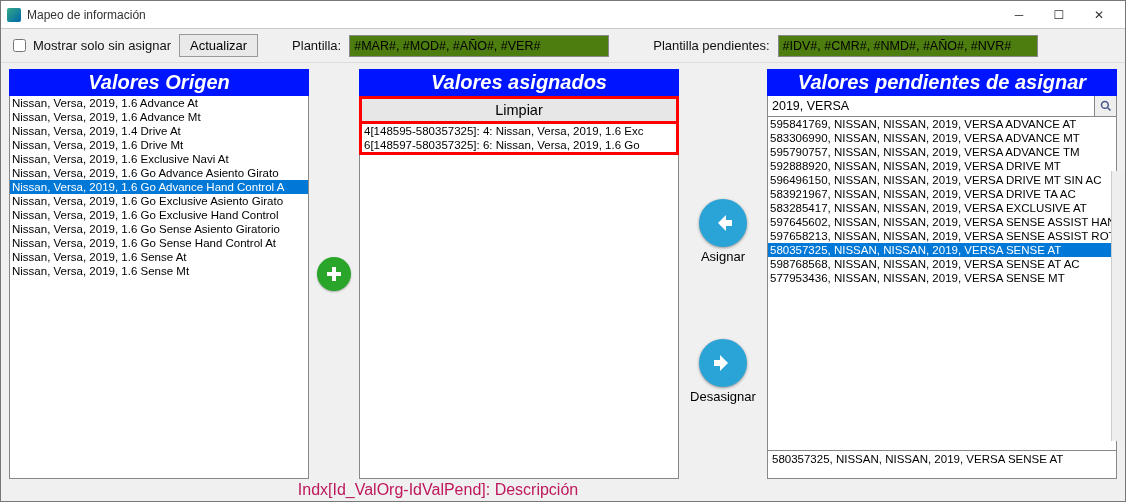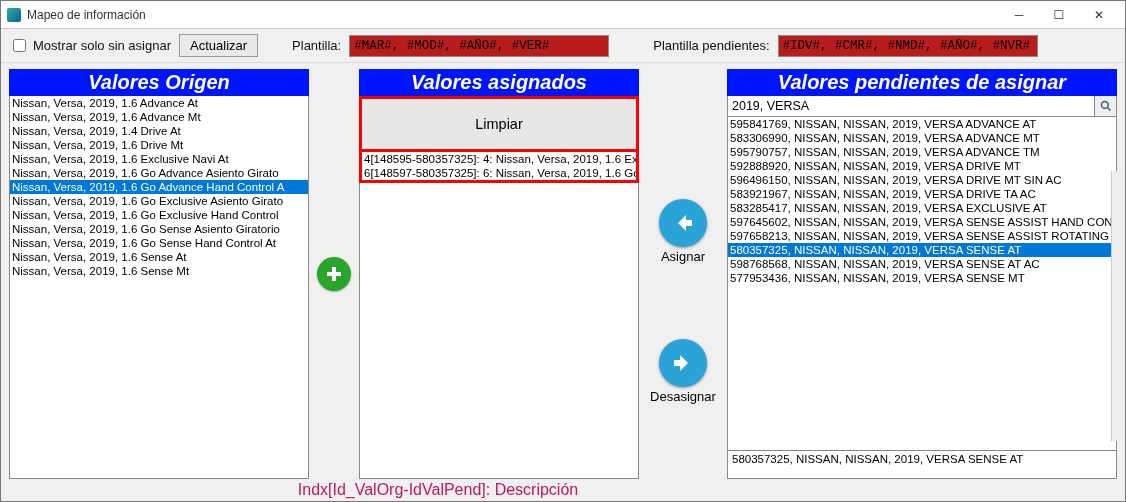--- a/index.html
+++ b/index.html
@@ -9,37 +9,37 @@
   .title-left { display: flex; align-items: center; gap: 6px; }
   .app-icon { width: 14px; height: 14px; background: linear-gradient(135deg,#3a8,#06a); border-radius: 2px; }
   .titlebar .txt { font-size: 12px; color: #333; }
   .win-controls { display: flex; gap: 0; }
   .win-btn { width: 40px; height: 24px; display: flex; align-items: center; justify-content: center; font-size: 12px; color: #333; cursor: pointer; }
   .toolbar { height: 34px; display: flex; align-items: center; padding: 4px 8px; gap: 8px; background: #f0f0f0; border-bottom: 1px solid #ddd; }
   .chk { display: flex; align-items: center; gap: 4px; font-size: 13px; color: #111; }
   .chk input { width: 13px; height: 13px; }
   .btn { background: #e9e9e9; border: 1px solid #999; padding: 3px 10px; font-size: 13px; cursor: pointer; }
   .lbl { font-size: 13px; color: #111; }
-  .txtin { flex: 1; background: #b91c1c; border: 1px solid #888; padding: 2px 4px; font-size: 12.5px; height: 22px; font-family: Liberation Mono, monospace; }
+  .txtin { flex: 1; background: #4d7c0f; border: 1px solid #888; padding: 2px 4px; font-size: 12.5px; height: 22px; }
   .content { flex: 1; display: flex; gap: 4px; padding: 6px 8px 0 8px; background: #f0f0f0; overflow: hidden; }
   .col { display: flex; flex-direction: column; }
   .panel-header { background: #0015ff; color: #fff; font-weight: bold; font-size: 20px; text-align: center; padding: 2px 8px; font-style: italic; }
   .search-row { display: flex; border: 1px solid #888; border-top: none; }
   .search-row input { flex: 1; border: none; padding: 2px 4px; font-size: 12.5px; height: 20px; outline: none; }
   .search-row .mag { width: 22px; display: flex; align-items: center; justify-content: center; background: #eee; border-left: 1px solid #888; cursor: pointer; }
   .listbox { flex: 1; border: 1px solid #888; border-top: none; background: #fff; overflow: auto; font-size: 11.5px; line-height: 14px; }
   .listbox .item { padding: 0 2px; white-space: nowrap; cursor: pointer; }
   .listbox .item.sel { background: #0078d7; color: #fff; }
   .col-origen { width: 300px; }
   .col-plus { width: 42px; display: flex; align-items: center; justify-content: center; }
   .plus-btn { width: 34px; height: 34px; border-radius: 50%; background: #29a629; display: flex; align-items: center; justify-content: center; cursor: pointer; box-shadow: 0 1px 2px rgba(0,0,0,0.3); }
   .plus-btn svg { fill: #fff; }
-  .col-asig { width: 280px; }
+  .col-asig { width: 320px; }
   .red-frame { border: 3px solid #ff0000; }
-  .red-frame .limpiar-row { background: #e7e7e7; text-align: center; font-size: 14.5px; border-bottom: 3px solid #ff0000; cursor: pointer; padding: 17px 0; }
+  .red-frame .limpiar-row { background: #e7e7e7; text-align: center; font-size: 14.5px; border-bottom: 3px solid #ff0000; cursor: pointer; padding: 3px 0; }
   .asig-list { flex: 1; background: #fff; border: 1px solid #888; border-top: none; overflow: auto; font-size: 11.5px; line-height: 14px; }
   .col-mid { width: 80px; display: flex; flex-direction: column; align-items: center; justify-content: flex-start; gap: 75px; padding-top: 130px; }
   .round-btn { display: flex; flex-direction: column; align-items: center; cursor: pointer; }
   .round-btn .circ { width: 48px; height: 48px; border-radius: 50%; background: #2aa3d6; display: flex; align-items: center; justify-content: center; box-shadow: 0 1px 3px rgba(0,0,0,0.4); }
   .round-btn .circ svg { fill: #fff; }
   .round-btn .cap { font-size: 13px; margin-top: 2px; }
   .col-pend { flex: 1; min-width: 0; }
   .pend-lower { display: flex; flex-direction: column; flex: 1; min-height: 0; }
   .pend-detail { height: 28px; border: 1px solid #888; border-top: none; background: #fff; padding: 2px 4px; font-size: 11.5px; overflow: hidden; }
   .footer { height: 22px; display: flex; align-items: center; justify-content: center; font-size: 16px; background: #f0f0f0; color: #be185d; padding-right: 250px; }

